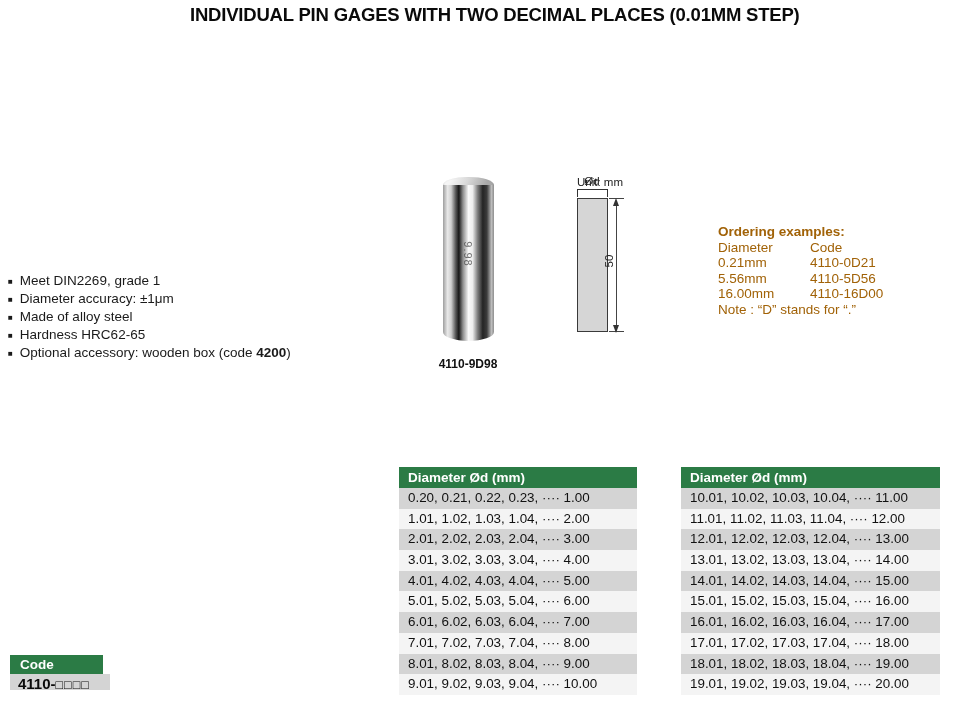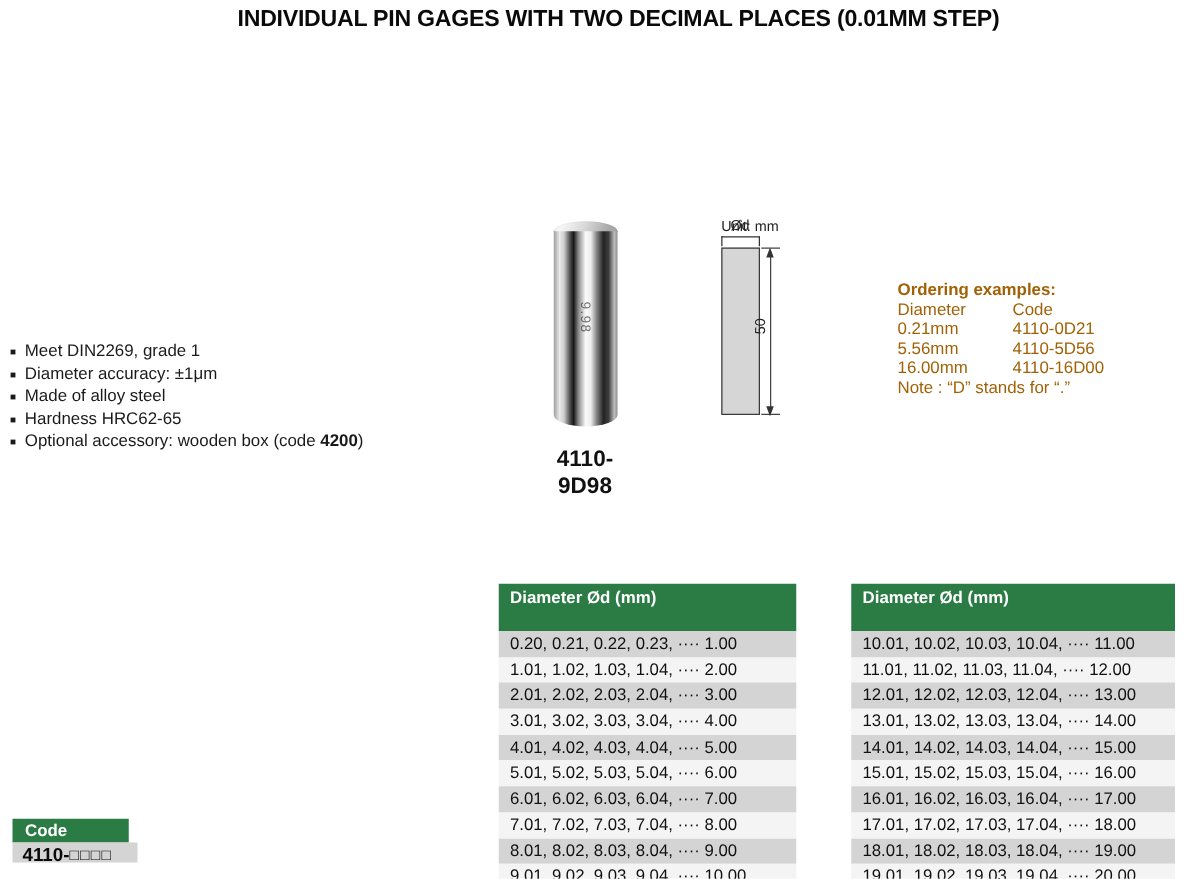--- a/index.html
+++ b/index.html
@@ -32,21 +32,21 @@
     background:linear-gradient(90deg,
       #9e9e9e 0%, #e9e9e9 9%, #cfcfcf 16%, #565656 25%, #161616 31%,
       #8d8d8d 39%, #fafafa 50%, #eeeeee 58%, #7d7d7d 68%, #242424 78%,
       #3c3c3c 86%, #bdbdbd 95%, #8e8e8e 100%);
     border-radius:0 0 50% 50% / 0 0 9px 9px;
   }
   .pin-engraving {
     left:448px; top:248px; width:40px; text-align:center;
     transform:rotate(90deg); font-size:11px; color:rgba(70,70,70,.75); letter-spacing:1px;
   }
-  .pin-label { left:428px; top:357px; width:80px; text-align:center; font-size:18px; font-weight:bold; }
+  .pin-label { left:428px; top:357px; width:80px; text-align:center; font-size:12px; font-weight:bold; }
 
   
   .unit-label { left:577px; top:176px; font-size:11.5px; color:#222; }
   .dia-label  { left:577px; top:175px; width:30px; text-align:center; font-size:11.5px; color:#222; }
   .dim-h-line { left:577px; top:189px; width:31px; height:1px; background:#333; }
   .dim-h-tick { top:189px; width:1px; height:8px; background:#333; }
   .drawing-rect {
     left:577px; top:198px; width:31px; height:134px;
     background:#d6d6d6; border:1px solid #3a3a3a;
   }
@@ -60,21 +60,21 @@
   
   .ordering { left:718px; top:224px; width:215px; font-size:13.5px; line-height:15.6px; color:#a16207; }
   .ordering .heading { font-weight:bold; }
   .ord-c1 { display:inline-block; width:92px; }
 
   
   .tbl { top:467px; }
   .tbl-1 { left:399px; width:238px; }
   .tbl-2 { left:681px; width:259px; }
   .tbl-header {
-    height:38px; line-height:21px; padding-left:9px;
+    height:21px; line-height:21px; padding-left:9px;
     background:var(--accent-green,#2b7b45); color:#fff;
     font-size:13.5px; font-weight:bold;
   }
   .tbl-row {
     height:20.7px; line-height:20.7px; padding-left:9px;
     font-size:13.4px; color:var(--text-dark,#111);
     background:var(--row-light,#f4f4f4); white-space:nowrap;
   }
   .tbl-row:nth-child(even) { background:var(--row-gray,#d4d4d4); }
 

